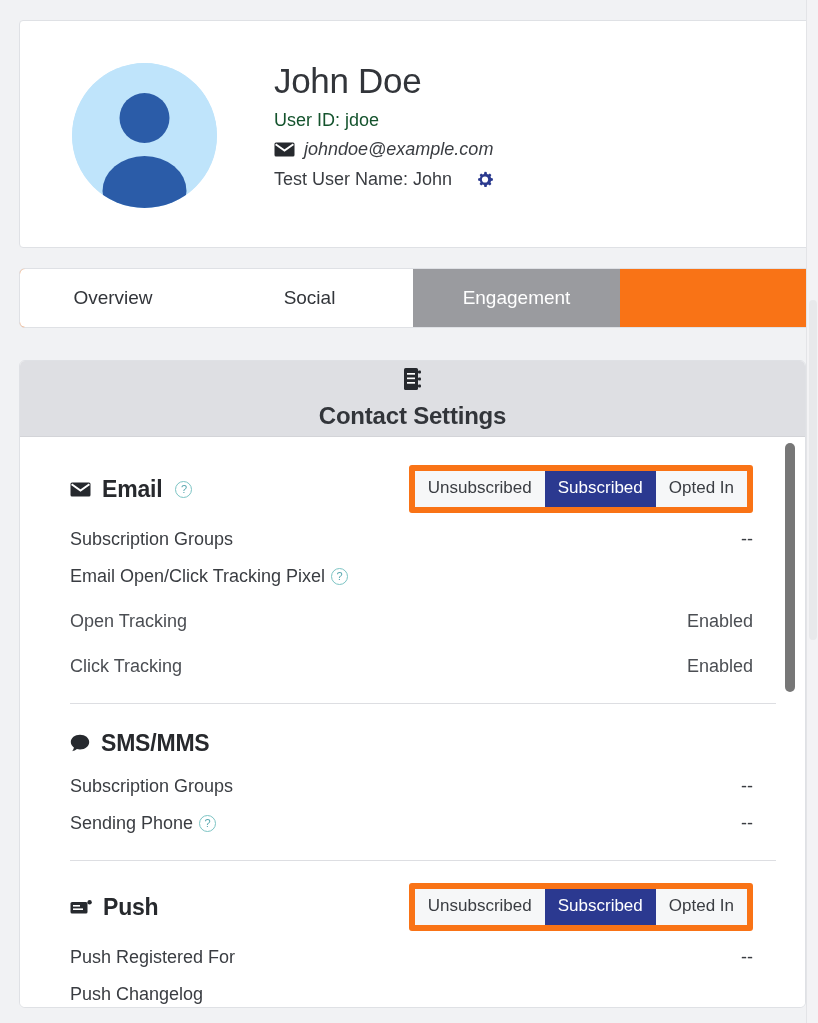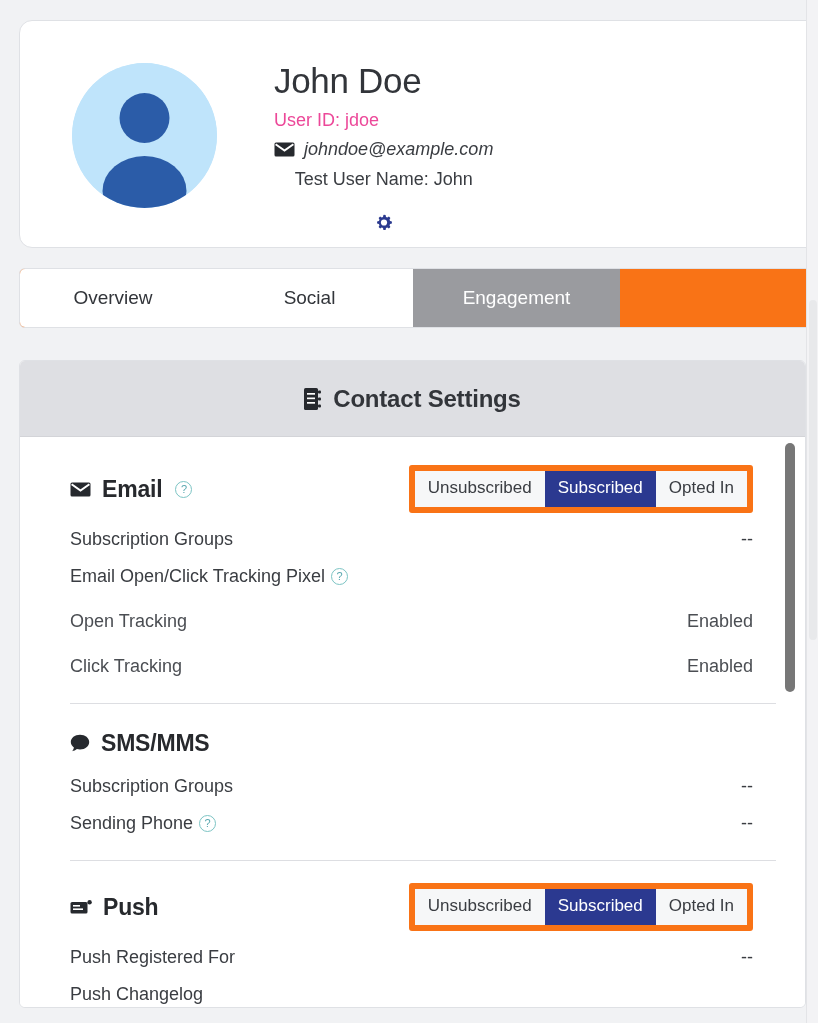--- a/index.html
+++ b/index.html
@@ -35,21 +35,21 @@
     background: #e8e9eb;
   }
 
   
   .profile-card {
     position: absolute;
     left: 19px; top: 20px;
     width: 800px; height: 228px;
     background: #ffffff;
     border: 1px solid #dfe1e5;
-    border-radius: 13px;
+    border-radius: 4px;
     display: flex;
     align-items: center;
   }
 
   .avatar {
     position: absolute;
     left: 52px; top: 42px;
     width: 145px; height: 145px;
     border-radius: 50%;
     overflow: hidden;
@@ -64,41 +64,40 @@
   .profile-name {
     font-size: 35px;
     font-weight: 400;
     color: #32353a;
     line-height: 1.15;
     letter-spacing: -0.3px;
   }
   .profile-userid {
     margin-top: 9px;
     font-size: 18px;
-    color: #ec4899;
+    color: #14532d;
   }
   .profile-email-row {
     margin-top: 8px;
     display: flex;
     align-items: center;
     gap: 9px;
     font-size: 18px;
     color: #3a3d42;
   }
   .profile-email {
     font-style: italic;
   }
   .profile-testname-row {
     margin-top: 9px;
     display: flex;
     align-items: center;
     gap: 24px;
     font-size: 18px;
     color: #3a3d42;
-    flex-direction: column;
   }
   .gear-icon svg { display: block; }
 
   .envelope-icon svg { display: block; }
 
   
   .tabs-bar {
     position: absolute;
     left: 19px; top: 268px;
     width: 800px; height: 60px;
@@ -139,20 +138,21 @@
   }
 
   .panel-header {
     height: 76px;
     background: #dedfe3;
     display: flex;
     align-items: center;
     justify-content: center;
     gap: 12px;
     border-bottom: 1px solid #d3d4d8;
+    flex-direction: column;
   }
   .panel-header-title {
     font-size: 24px;
     font-weight: 600;
     color: #32353a;
     letter-spacing: -0.2px;
   }
   .book-icon svg { display: block; }
 
   .panel-body {

